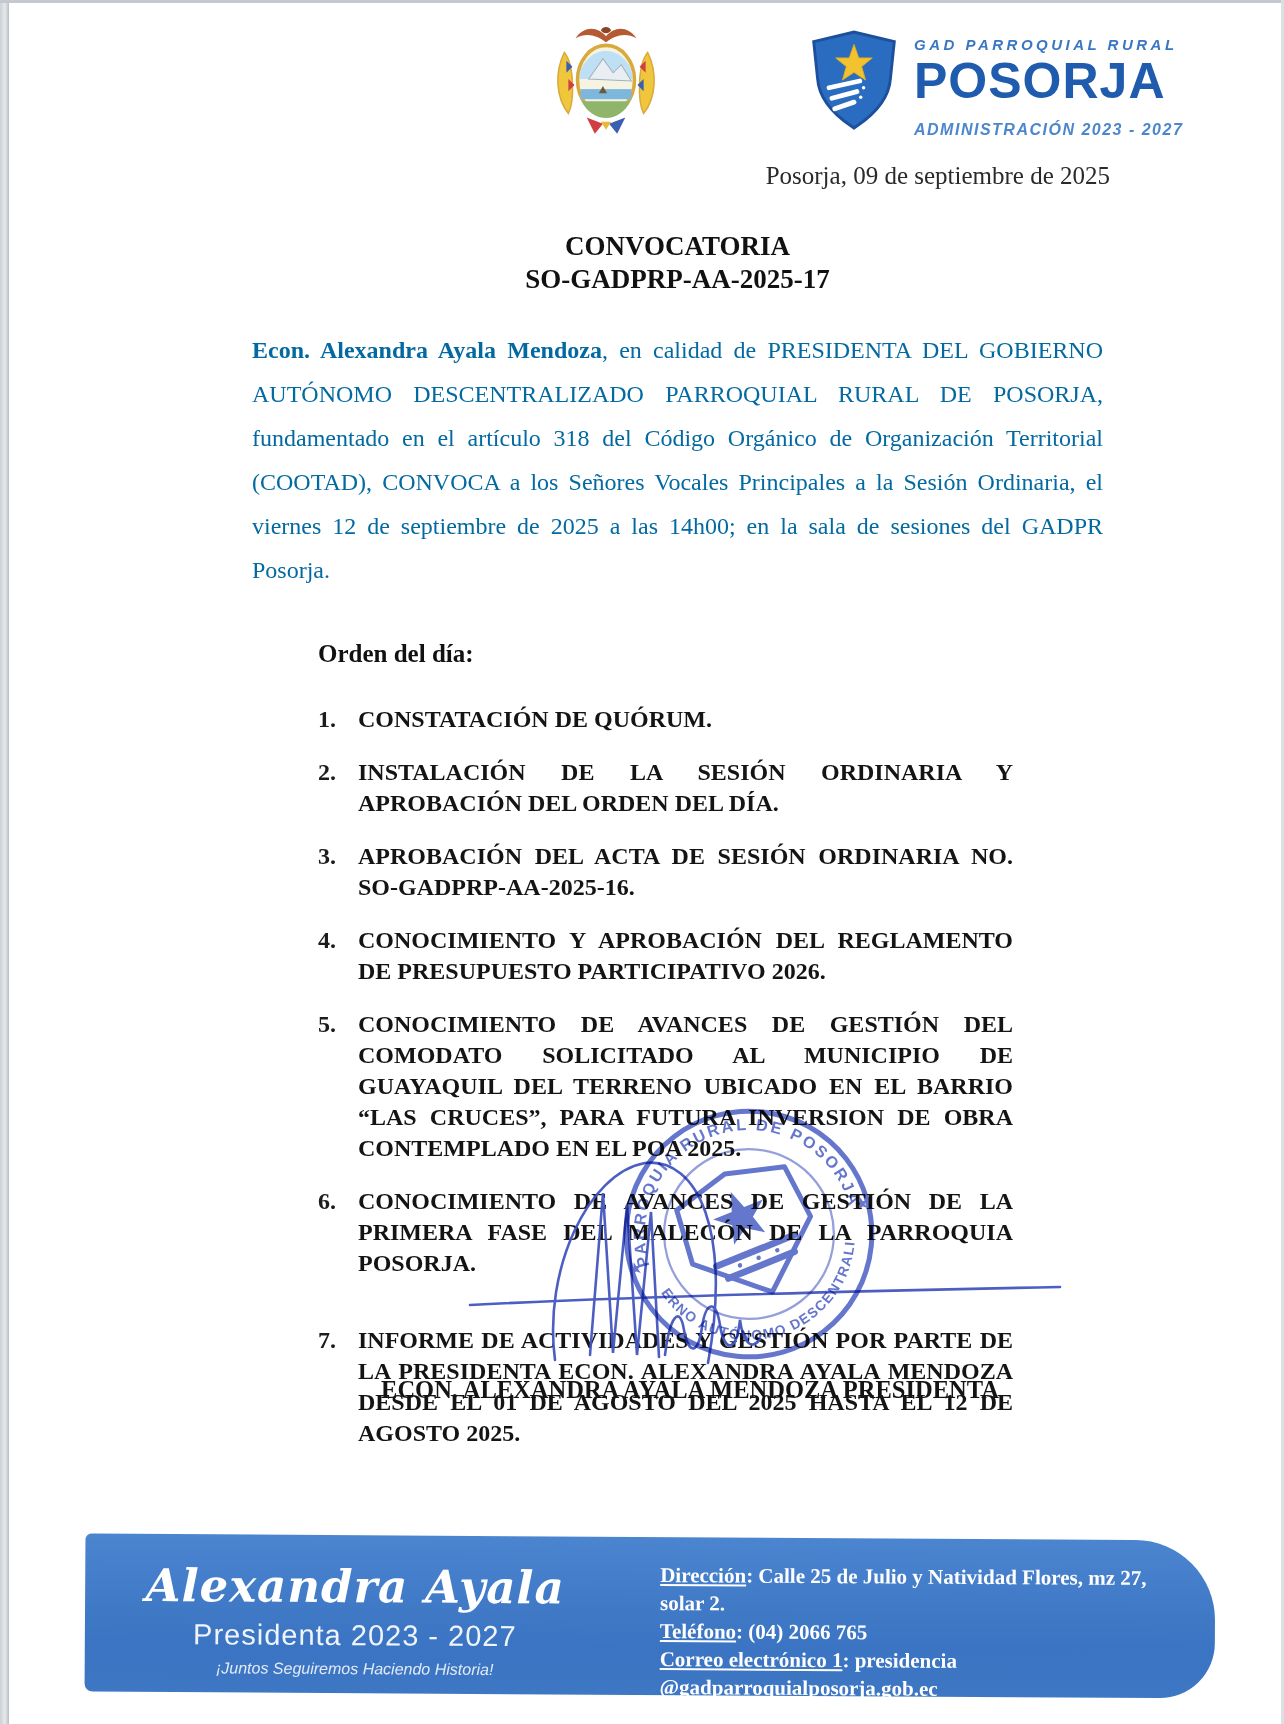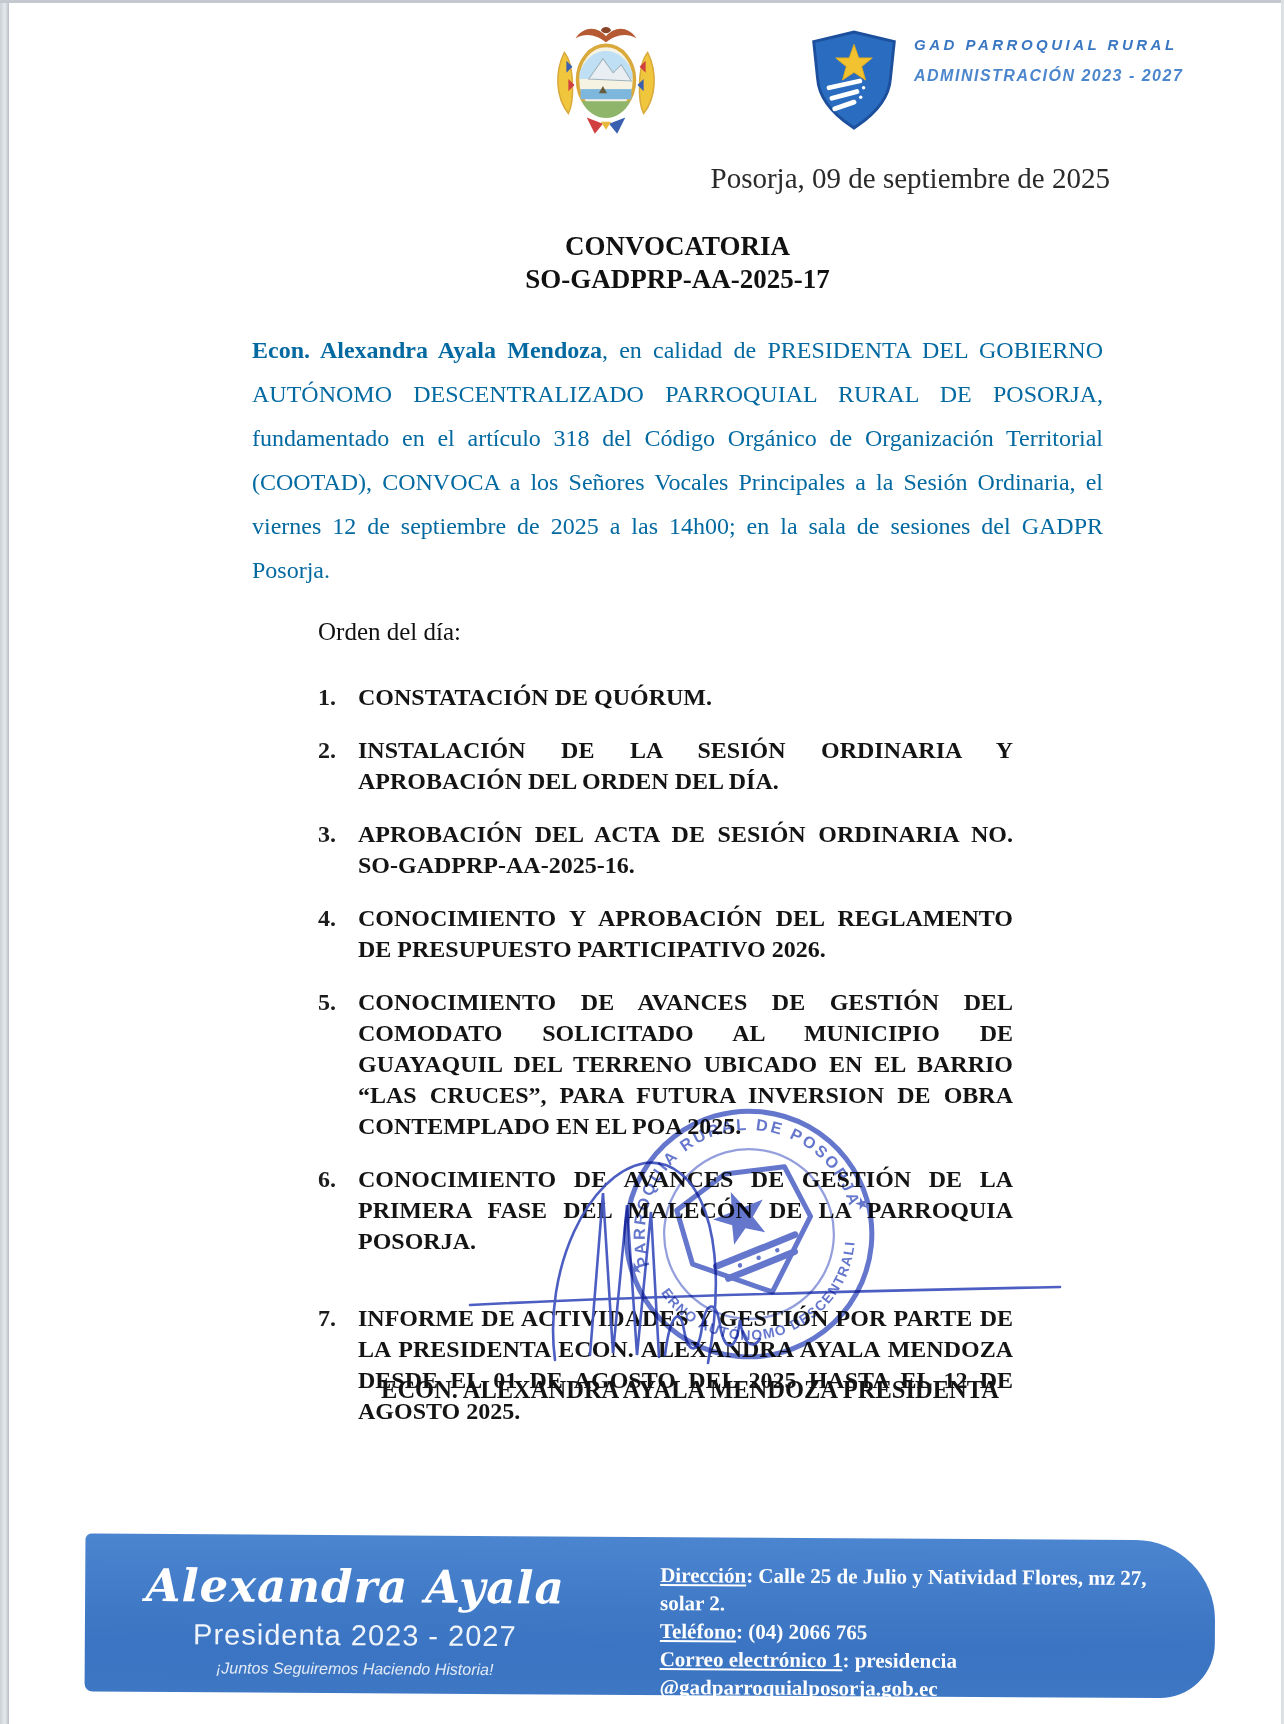--- a/index.html
+++ b/index.html
@@ -17,28 +17,28 @@
   
   .coat-of-arms{position:absolute;left:550px;top:22px;width:112px;height:122px;}
   .logo-block{position:absolute;left:806px;top:28px;width:330px;height:112px;}
   .logo-shield{position:absolute;left:0;top:0;width:96px;height:106px;}
   .logo-text{position:absolute;left:108px;top:8px;width:230px;font-family:"Liberation Sans",sans-serif;}
   .logo-line1{font-size:15px;font-weight:bold;font-style:italic;letter-spacing:3.5px;color:#3a77c2;white-space:nowrap;}
   .logo-line2{font-size:50px;font-weight:bold;letter-spacing:1px;color:#1f5cad;line-height:52px;margin-top:2px;}
   .logo-line3{font-size:16px;font-weight:bold;font-style:italic;letter-spacing:1.5px;color:#4c86cc;white-space:nowrap;margin-top:14px;}
 
   .date-line{position:absolute;left:400px;top:162px;width:710px;text-align:right;
-    font-size:29px;color:#2a2a2a;}
+    font-size:25px;color:#2a2a2a;}
 
   
   .doc-column{position:absolute;left:252px;top:230px;width:851px;}
   .doc-title{ text-align:center;font-weight:bold;font-size:27px;line-height:33px;color:#111;}
   .intro{margin-top:32px;text-align:justify;font-size:24px;line-height:44px;color:#0369a1;}
   .intro .lead{font-weight:bold;}
-  .agenda-heading{margin-top:26px;margin-left:66px;font-weight:normal;font-size:25px;color:#111;}
+  .agenda-heading{margin-top:48px;margin-left:66px;font-weight:bold;font-size:25px;color:#111;}
   .agenda{margin-top:36px;margin-left:66px;width:695px;}
   .agenda-row{display:flex;margin-top:22px;}
   .agenda-row.first{margin-top:0;}
   .agenda-row.gap-lg{margin-top:46px;}
   .agenda-num{width:40px;flex:0 0 40px;font-weight:bold;font-size:24px;line-height:31px;}
   .agenda-text{flex:1;text-align:justify;font-weight:bold;font-size:24px;line-height:31px;color:#141414;}
 
   
   .signature-svg{position:absolute;left:440px;top:1115px;width:650px;height:270px;pointer-events:none;}
   .stamp{position:absolute;left:615px;top:1100px;width:268px;height:268px;
@@ -101,20 +101,21 @@
       <polygon points="50,17 55,31 69,31 58,40 62,54 50,46 38,54 42,40 31,31 45,31" fill="#f2c230" stroke="#e0ad1d" stroke-width="1"></polygon>
       <path d="M24,62 L56,55" stroke="#ffffff" stroke-width="5" stroke-linecap="round"></path>
       <path d="M27,73 L53,66" stroke="#ffffff" stroke-width="5" stroke-linecap="round"></path>
       <path d="M30,84 L50,77" stroke="#ffffff" stroke-width="5" stroke-linecap="round"></path>
       <circle cx="60" cy="62" r="1.8" fill="#ffffff"></circle>
       <circle cx="57" cy="72" r="1.8" fill="#ffffff"></circle>
     </svg>
   </div>
   <div class="logo-text">
     <div class="logo-line1">GAD PARROQUIAL RURAL</div>
+    <div class="logo-line2">POSORJA</div>
     <div class="logo-line3">ADMINISTRACIÓN 2023 - 2027</div>
   </div>
 </div>
 
 <div class="date-line">Posorja, 09 de septiembre de 2025</div>
 
 <div class="doc-column">
   <div class="doc-title">
     <div>CONVOCATORIA</div>
     <div>SO-GADPRP-AA-2025-17</div>

